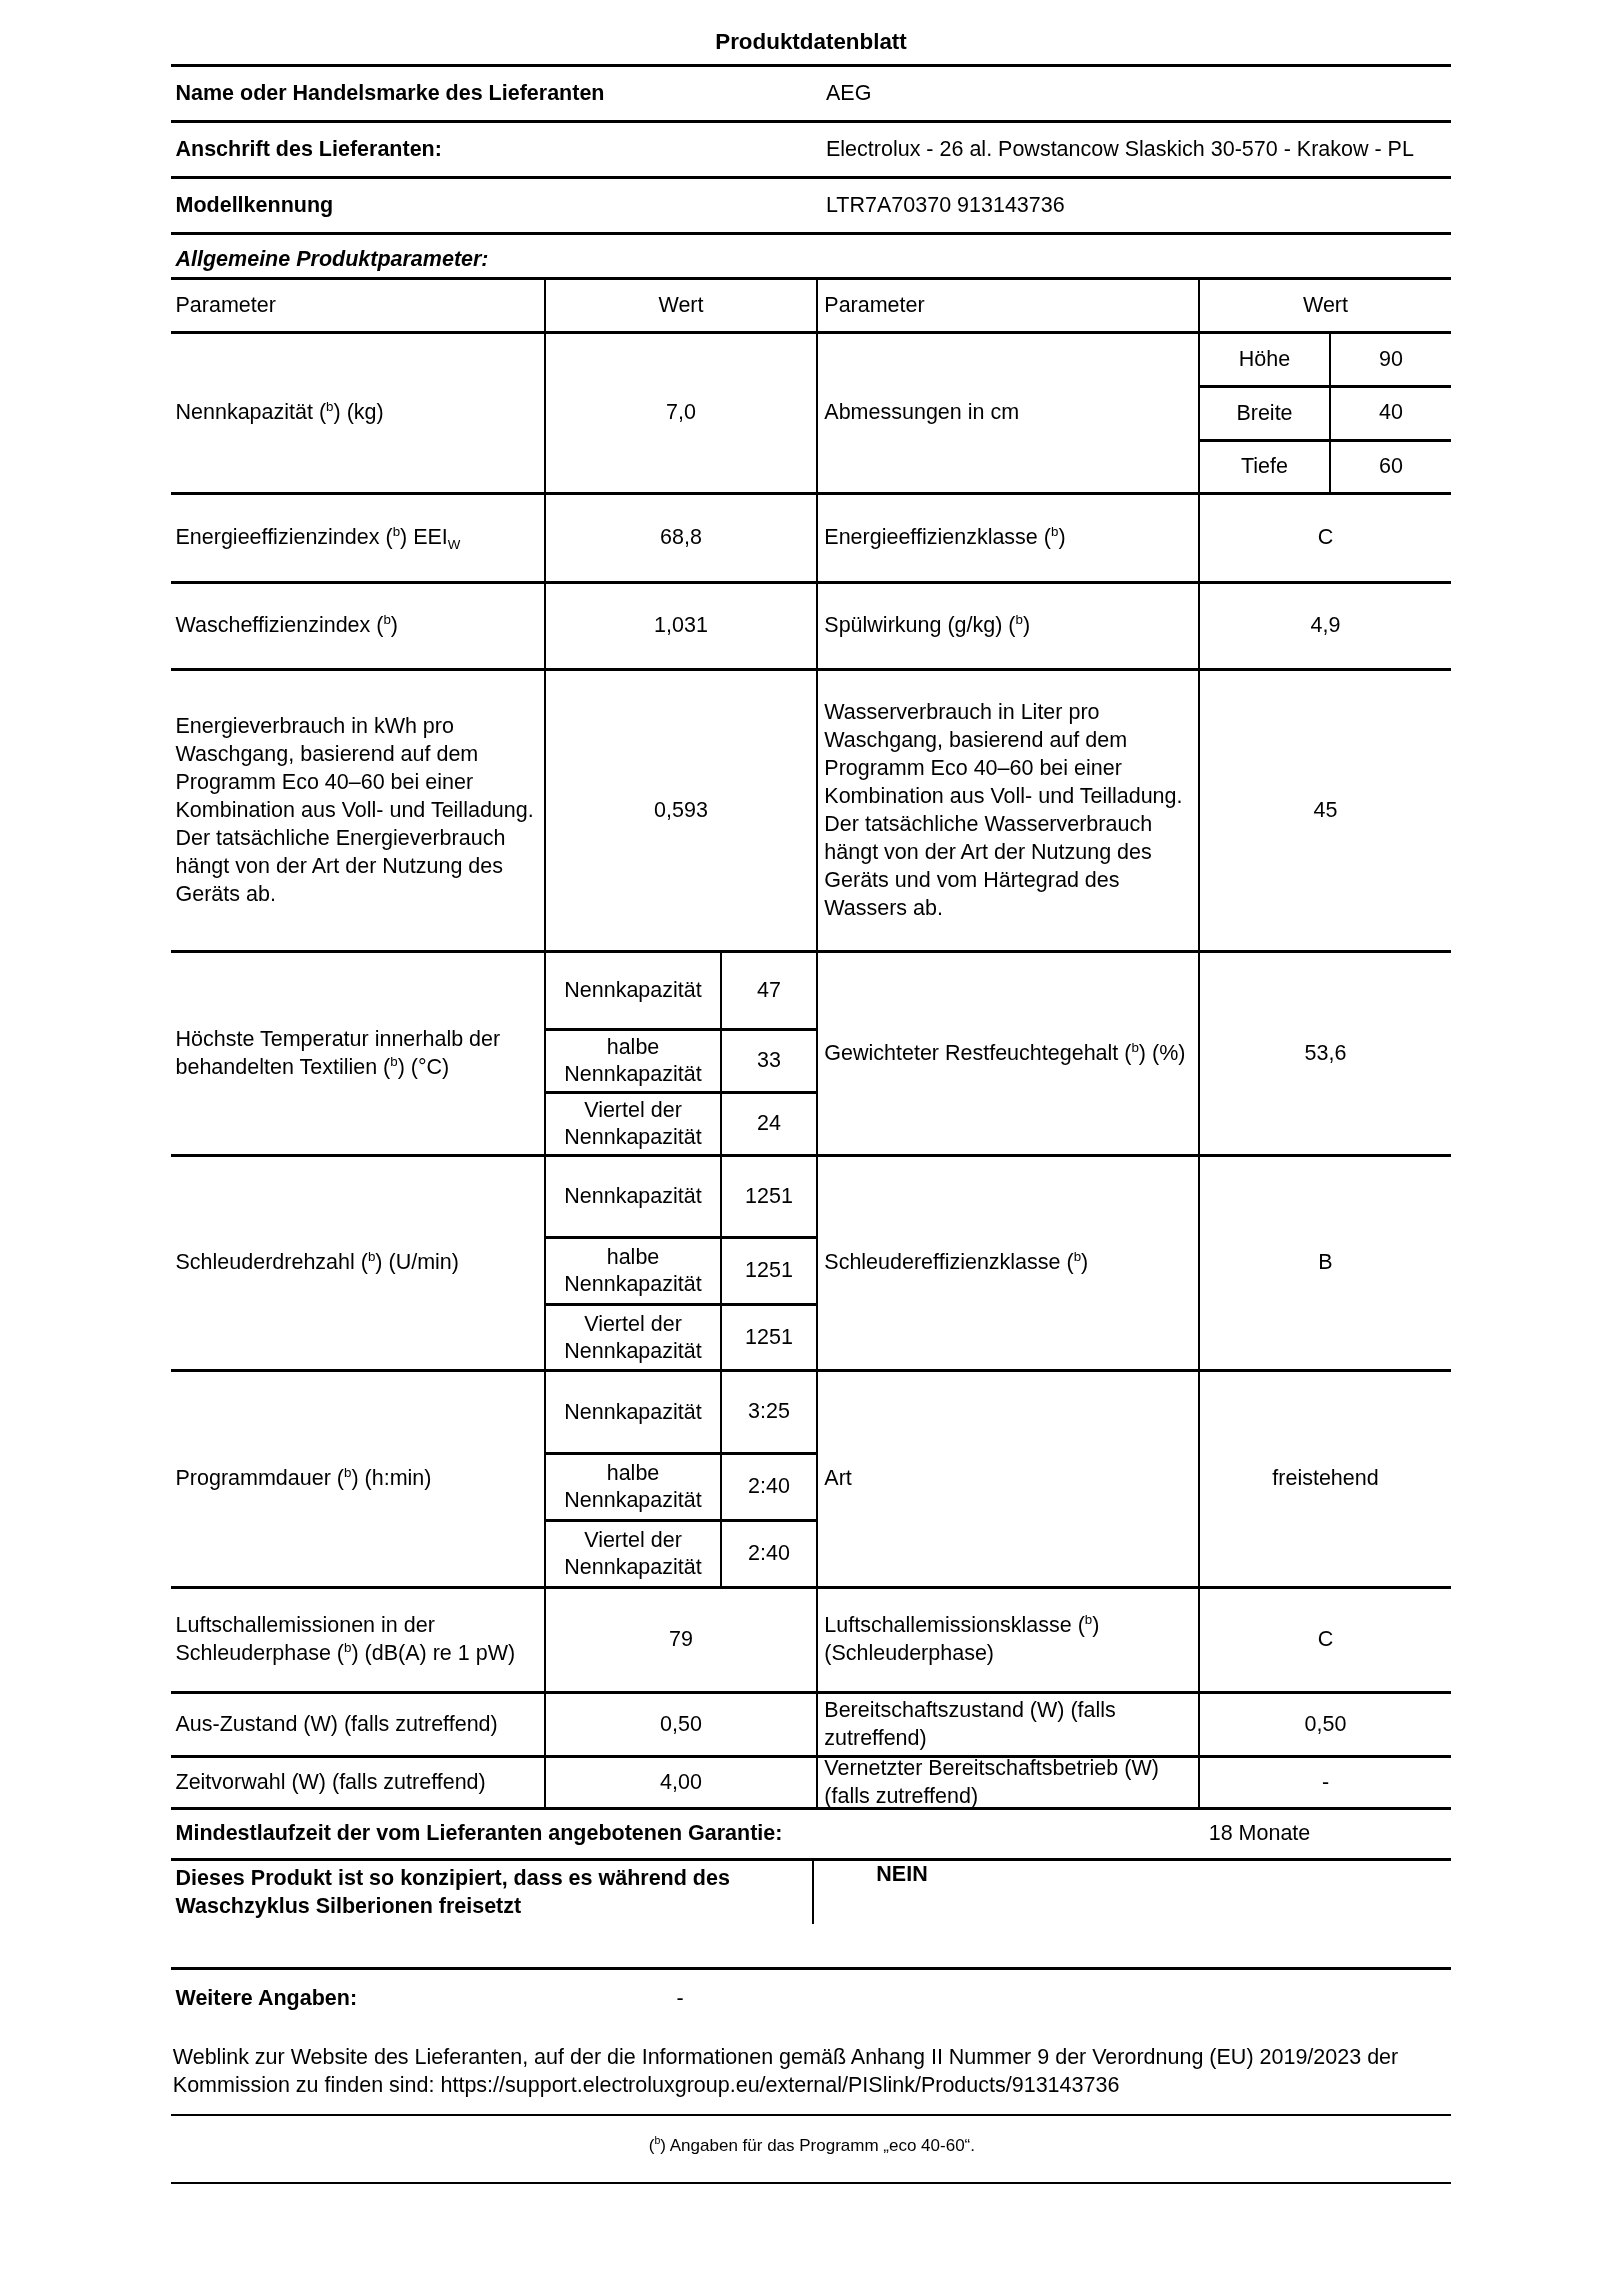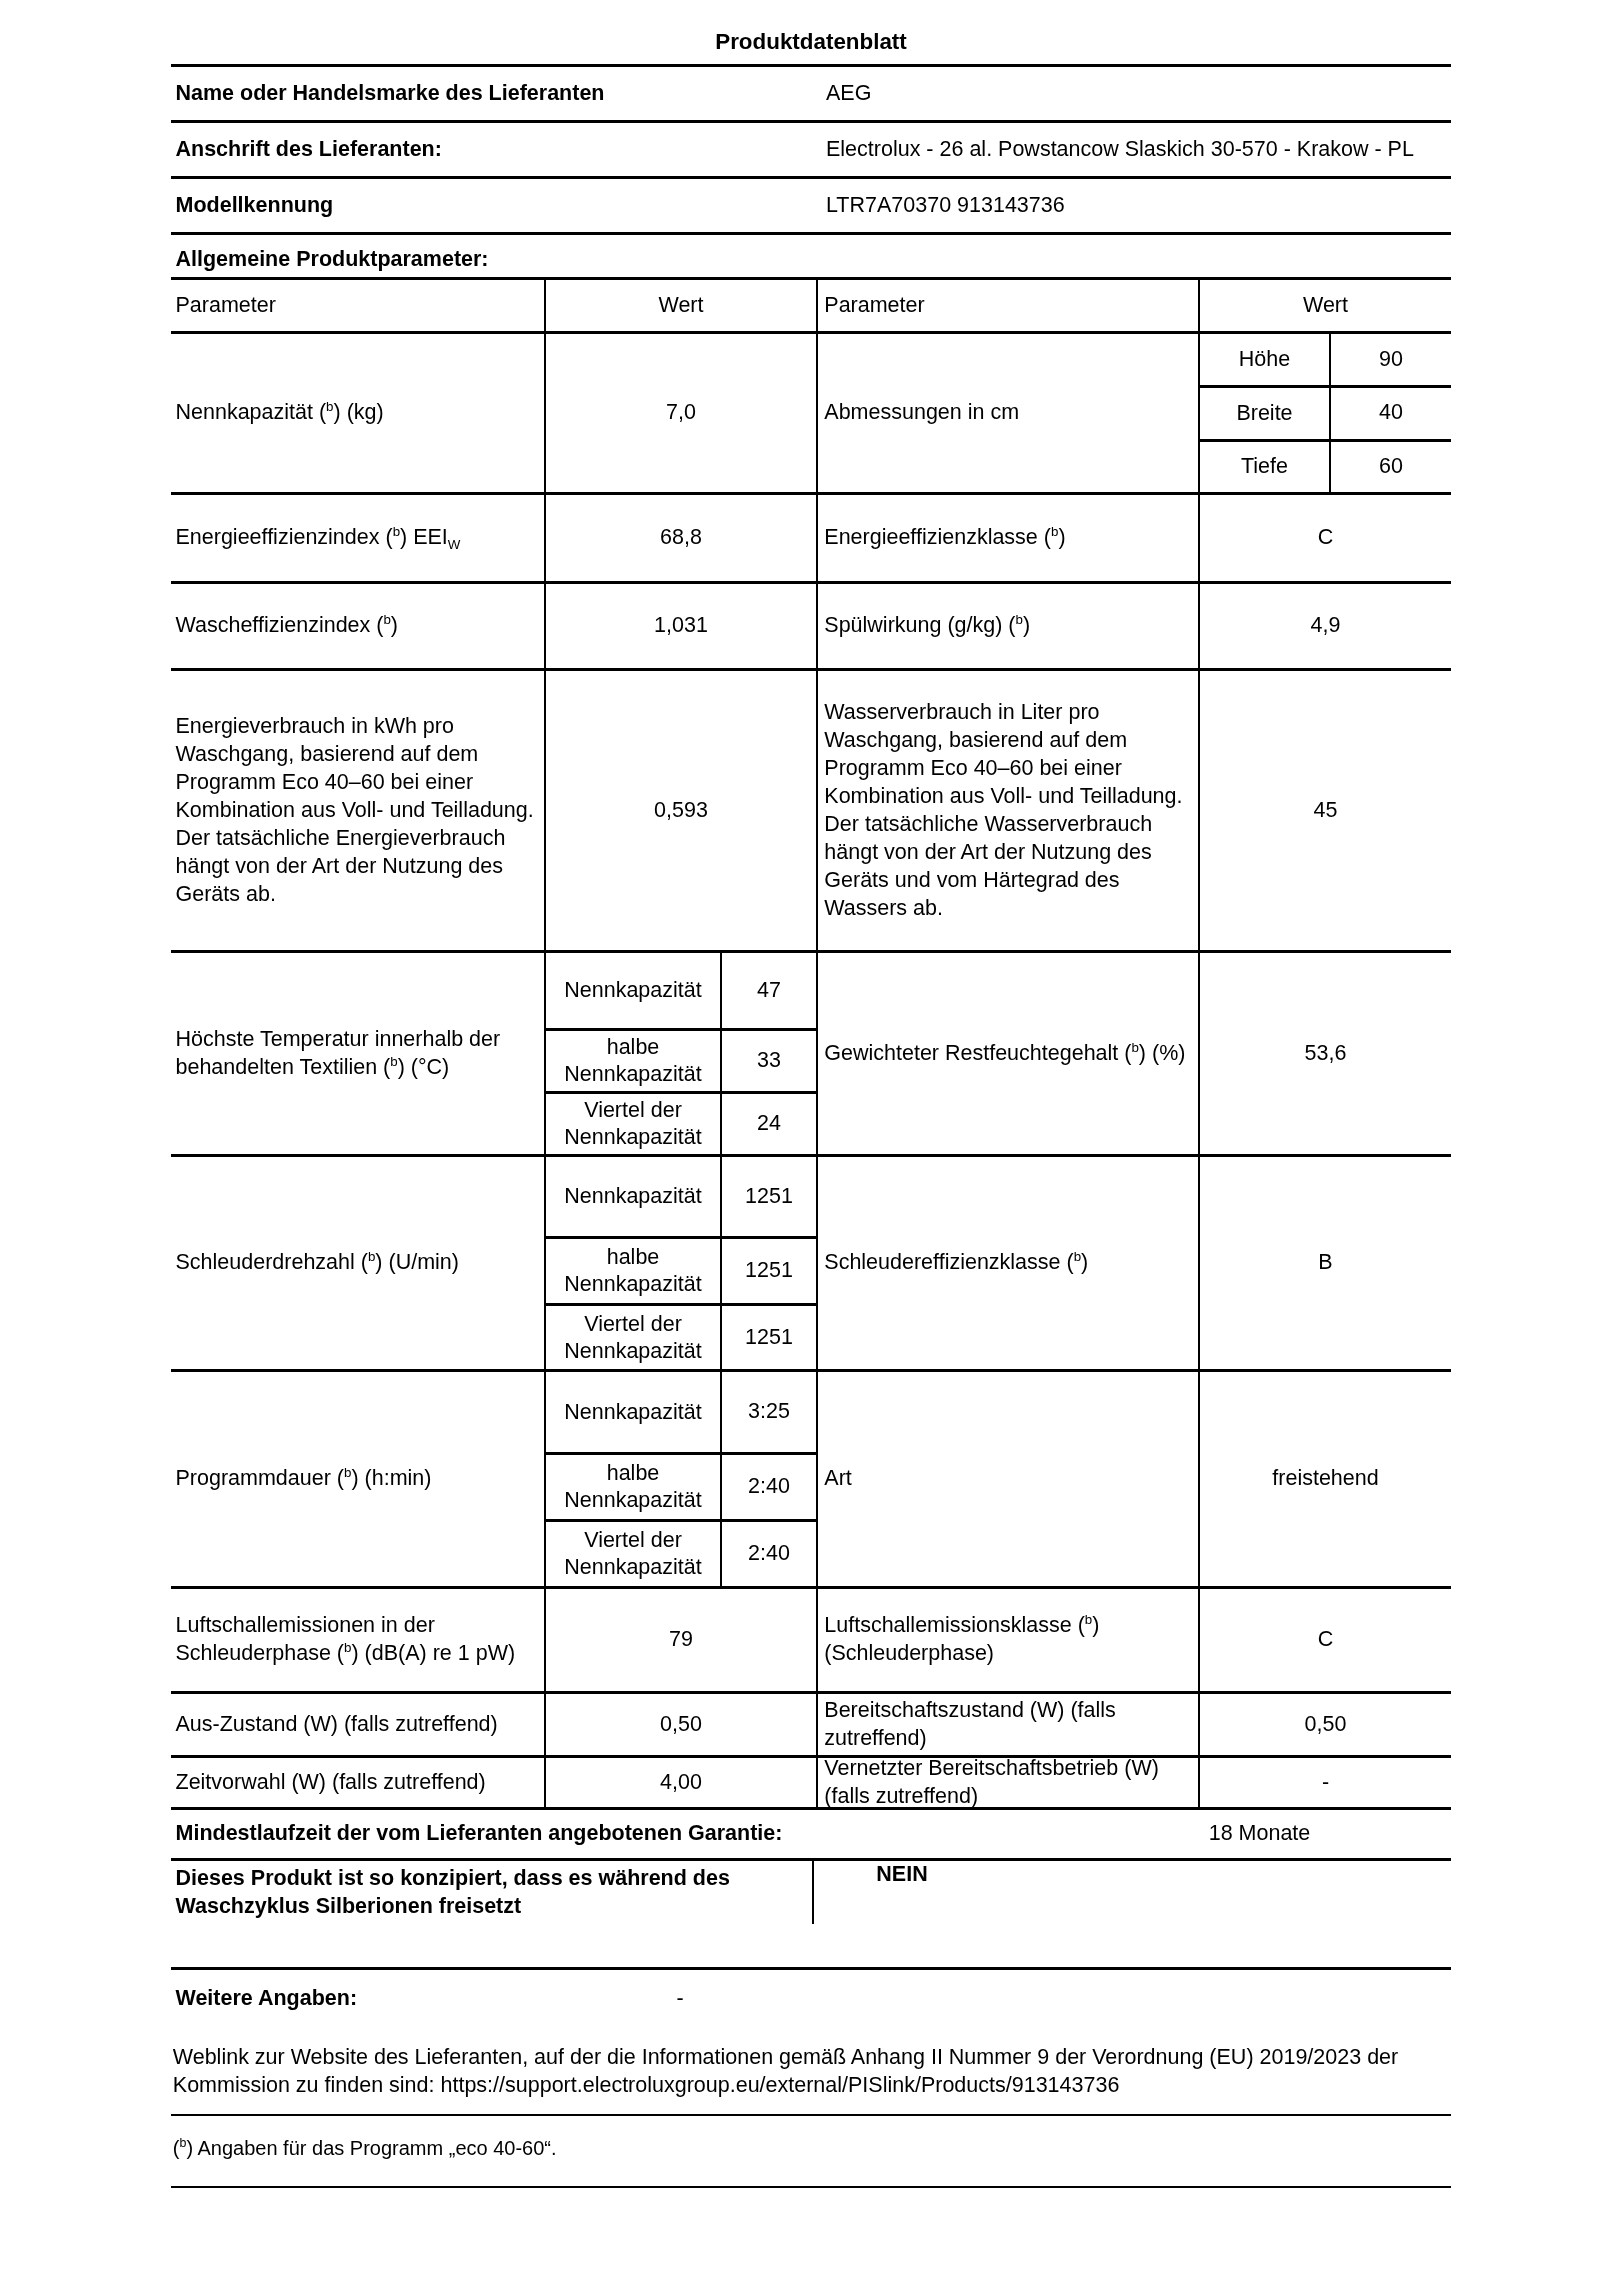--- a/index.html
+++ b/index.html
@@ -21,21 +21,21 @@
     height: 64px; padding-top: 27px;
     text-align: center; font-size: 22.4px; font-weight: bold;
   }
 
   
   .info-table { border-top: 3.6px solid #000; }
   .info-row { display: flex; align-items: center; height: 56px; border-bottom: 3.6px solid #000; }
   .info-label { width: 646px; font-weight: bold; padding-left: 4.5px; }
   .info-value { flex: 1; padding-left: 9px; }
 
-  .section-title { font-weight: bold; margin: 10.7px 0 3.6px; padding-left: 4.5px; }
+  .section-title { font-weight: bold; margin: 10.7px 0 3.6px; padding-left: 4.5px; font-style: italic; }
 
   
   .ptable { border-top: 3.6px solid #000; }
   .prow { display: flex; align-items: stretch; border-bottom: 3.6px solid #000; }
   .c { display: flex; align-items: center; }
   .c1 { width: 373px; padding: 5.4px 9px 5.4px 4.5px; }
   .c2 { width: 272px; border-left: 2.7px solid #000; justify-content: center; text-align: center; }
   .c3 { width: 382px; border-left: 2.7px solid #000; padding: 5.4px 9px 5.4px 6.3px; }
   .c4 { flex: 1; border-left: 2.7px solid #000; justify-content: center; text-align: center; }
   .c2.has-nest, .c4.has-nest { padding: 0; align-items: stretch; }
@@ -76,21 +76,21 @@
   .svalue { flex: 1; display: flex; align-items: center; padding-left: 14.3px; font-weight: bold; margin-left: 48px; }
 
   .weitere-row { display: flex; align-items: center; height: 57px; }
   .wlabel { width: 373px; font-weight: bold; padding-left: 4.5px; }
   .wvalue { width: 272px; text-align: center; }
 
   .weblink { margin-top: 16px; line-height: 28px; padding-left: 1.8px; }
   .weblink .url { color: #000; text-decoration: none; }
 
   .rule { border: none; border-top: 2.7px solid #000; margin-top: 14.3px; }
-  .footnote { font-size: 20px; margin: 19.7px 0 25px; padding-left: 1.8px; }
+  .footnote { font-size: 17px; margin: 19.7px 0 25px; padding-left: 1.8px; text-align: center; }
 </style>
 </head>
 <body>
 
 <div class="page">
   <div class="content">
 
     <div class="doc-title">Produktdatenblatt</div>
 
     <div class="info-table">

